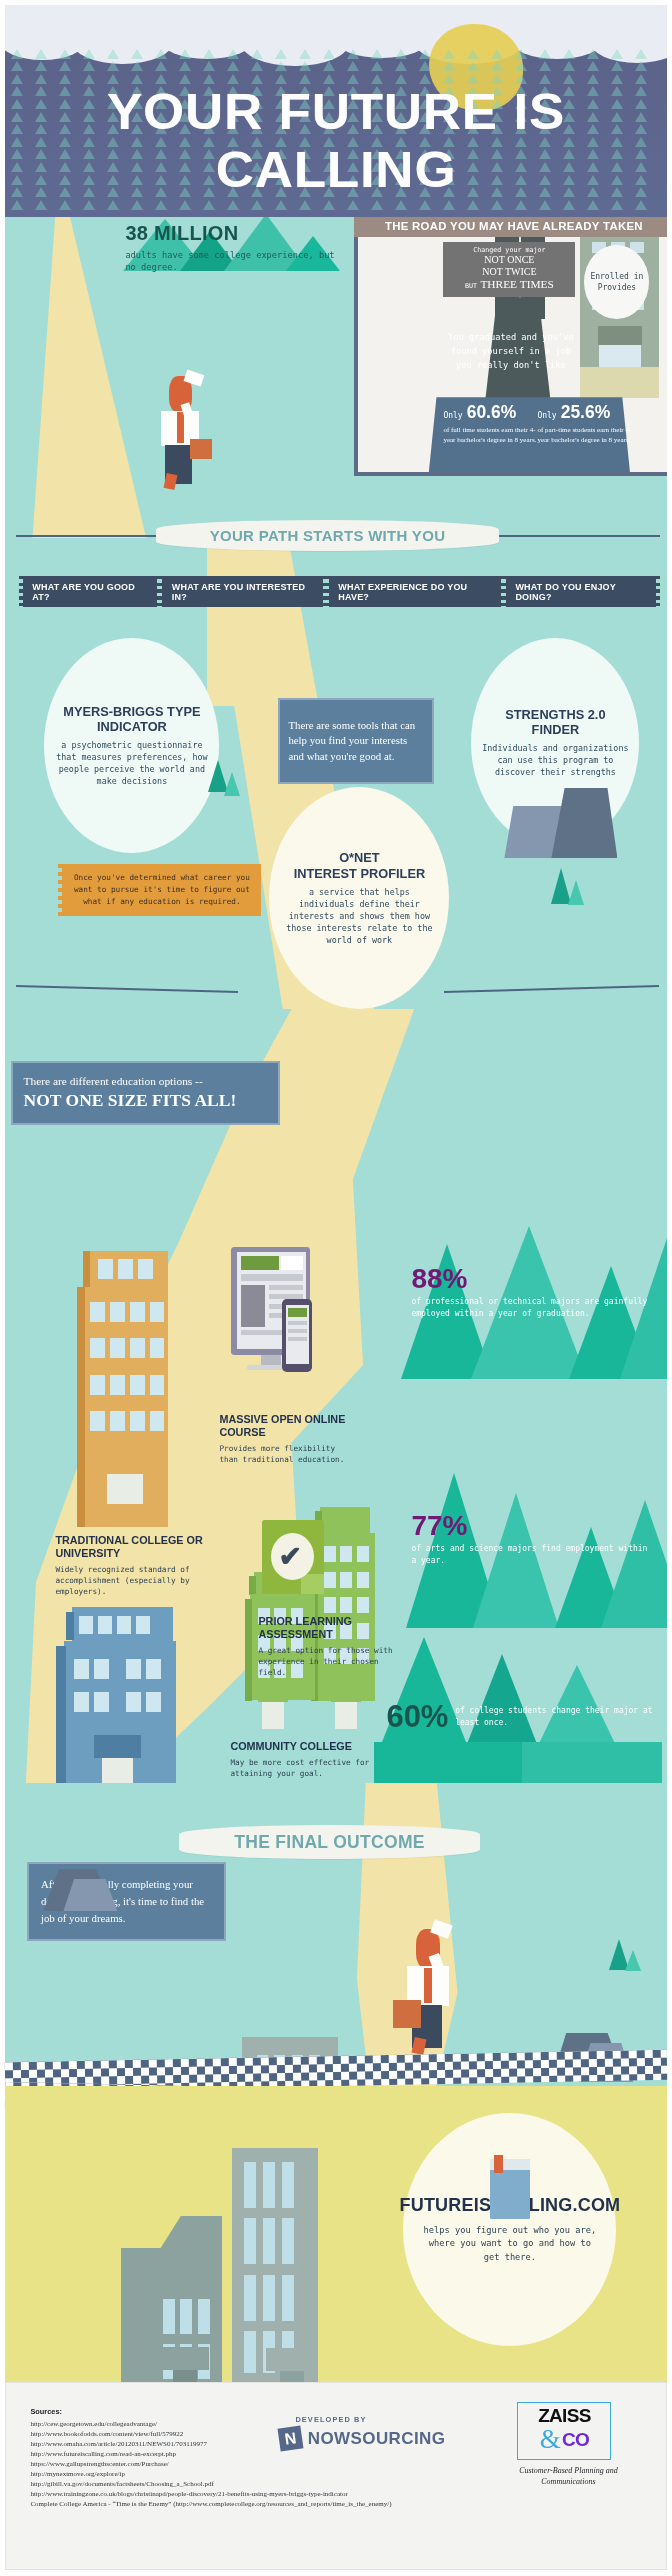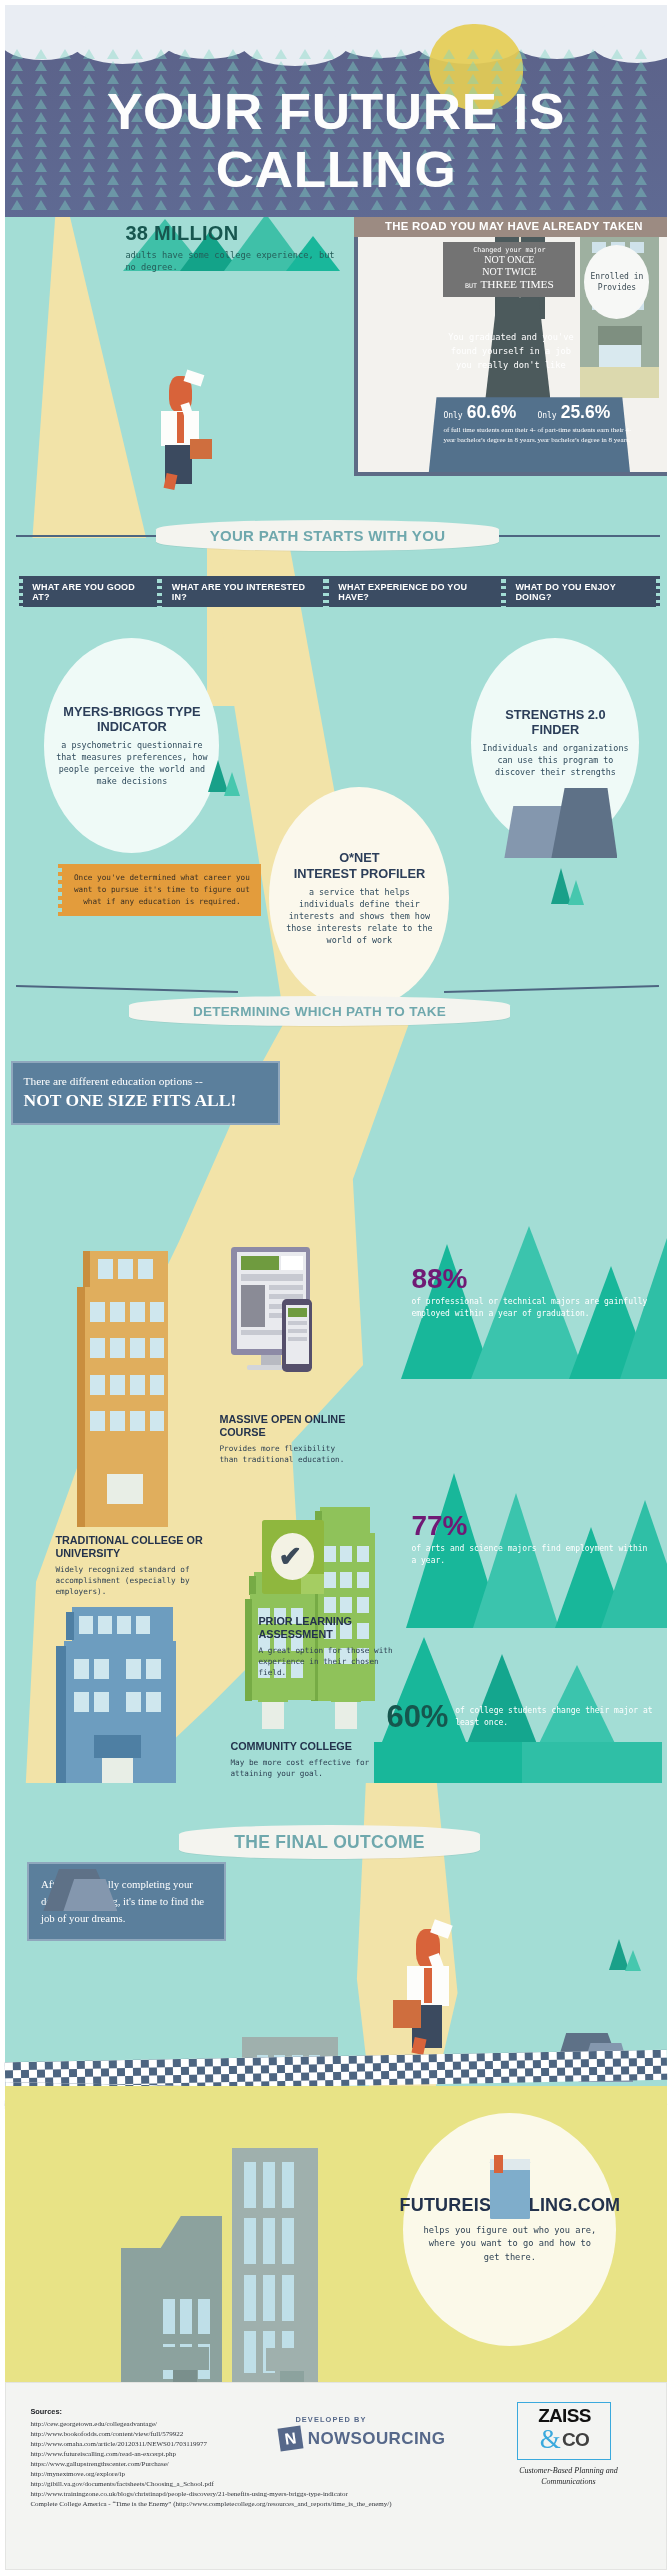--- a/index.html
+++ b/index.html
@@ -176,21 +176,21 @@
   .nslogo { position:absolute; left:273px; top:44px; display:flex; align-items:center; gap:5.4px; }
   .ns-n { width:23px; height:23px; background:#56688a; color:#fff; font-weight:bold; font-size:16px;
           display:flex; align-items:center; justify-content:center; transform:rotate(-8deg);
           font-family:"Liberation Sans Narrow","Liberation Sans",sans-serif; }
   .ns-w { color:#56688a; font-size:17px; font-weight:bold; letter-spacing:0.4px;
           font-family:"Liberation Sans Narrow","Liberation Sans",sans-serif; }
   .zaiss { position:absolute; left:511px; top:19px; width:94px; height:58px; border:1.3px solid #3aa9dd;
            display:flex; flex-direction:column; align-items:center; justify-content:center; }
   .zaiss .z1 { font-size:19px; font-weight:bold; color:#111; letter-spacing:-0.7px;
                font-family:"Liberation Sans Narrow","Liberation Sans",sans-serif; line-height:17.5px; }
-  .zaiss .z2 { font-size:19px; font-weight:bold; color:#404040; letter-spacing:-0.7px;
+  .zaiss .z2 { font-size:19px; font-weight:bold; color:#6d28d9; letter-spacing:-0.7px;
                font-family:"Liberation Sans Narrow","Liberation Sans",sans-serif; line-height:17.5px; }
   .zaiss .amp { color:#3aa9dd; font-size:27px; font-family:"Liberation Serif", serif; }
   .tagline { position:absolute; left:498px; top:82px; width:128px; text-align:center; color:#1d1f22;
              font-size:8px; line-height:11.4px; font-style:italic; font-family:"Liberation Serif", serif; }
 
   .person { position:absolute; }
   .p-head { position:absolute; background:#d8633a; border-radius:40% 40% 36% 36%; }
   .p-shirt { position:absolute; background:#fdfdfb; }
   .p-tie { position:absolute; background:#d8633a; }
   .p-leg { position:absolute; background:#3b4a5f; }
@@ -670,20 +670,21 @@
     <div class="bubble" style="left:39px;top:100px;width:175px;height:215px;">
       <h3>MYERS-BRIGGS TYPE INDICATOR</h3>
       <p>a psychometric questionnaire that measures preferences, how people perceive the world and make decisions</p>
     </div>
 
     <div class="bubble" style="left:466px;top:100px;width:168px;height:209px;">
       <h3>STRENGTHS 2.0 FINDER</h3>
       <p>Individuals and organizations can use this program to discover their strengths</p>
     </div>
 
+    <div class="toolbox">There are some tools that can help you find your interests and what you're good at.</div>
 
     <div class="bubble" style="left:264px;top:249px;width:180px;height:222px;background:#fbf8ec;">
       <h3 style="margin-bottom:1.3px;">O*NET</h3>
       <h3>INTEREST PROFILER</h3>
       <p>a service that helps individuals define their interests and shows them how those interests relate to the world of work</p>
     </div>
 
     <div class="orangebox">Once you've determined what career you want to pursue it's time to figure out what if any education is required.</div>
 
     <div class="abs" style="left:203px;top:222px;width:0;height:0;border-left:10.8px solid transparent;
@@ -882,23 +883,20 @@
       <div class="abs" style="left:0px;   bottom:0px;  width:148px;height:47px;background:#18b79a;"></div>
     </div>
     <div class="abs" style="left:381px;top:693px;display:flex;align-items:flex-start;gap:6.7px;">
       <div style="color:#16564e;font-size:31px;font-weight:bold;line-height:30px;
                   font-family:'Liberation Sans Narrow','Liberation Sans',sans-serif;">60%</div>
       <div style="color:#fff;font-size:8px;line-height:12.8px;margin-top:2.7px;
                   font-family:'DejaVu Sans Mono', monospace;">of college students change their major at least once.</div>
     </div>
   </div>
 
-  <div class="banner" style="left:129px;top:996px;width:381px;height:30px;">
-    <span style="font-size:13.5px;">DETERMINING WHICH PATH TO TAKE</span>
-  </div>
 
   <div class="wire" style="left:16px;top:1825px;width:236px;transform:rotate(1.2deg);"></div>
   <div class="wire" style="left:444px;top:1825px;width:215px;transform:rotate(-1.2deg);"></div>
 
   <div class="band4">
     <div class="pathstrip" style="left:316px;top:0;width:148px;height:350px;
          clip-path:polygon(30% 0%, 78% 0%, 92% 60%, 70% 100%, 36% 100%, 24% 56%);"></div>
 
     <div class="aftertext">After successfully completing your degree or training, it's time to find the job of your dreams.</div>
 

